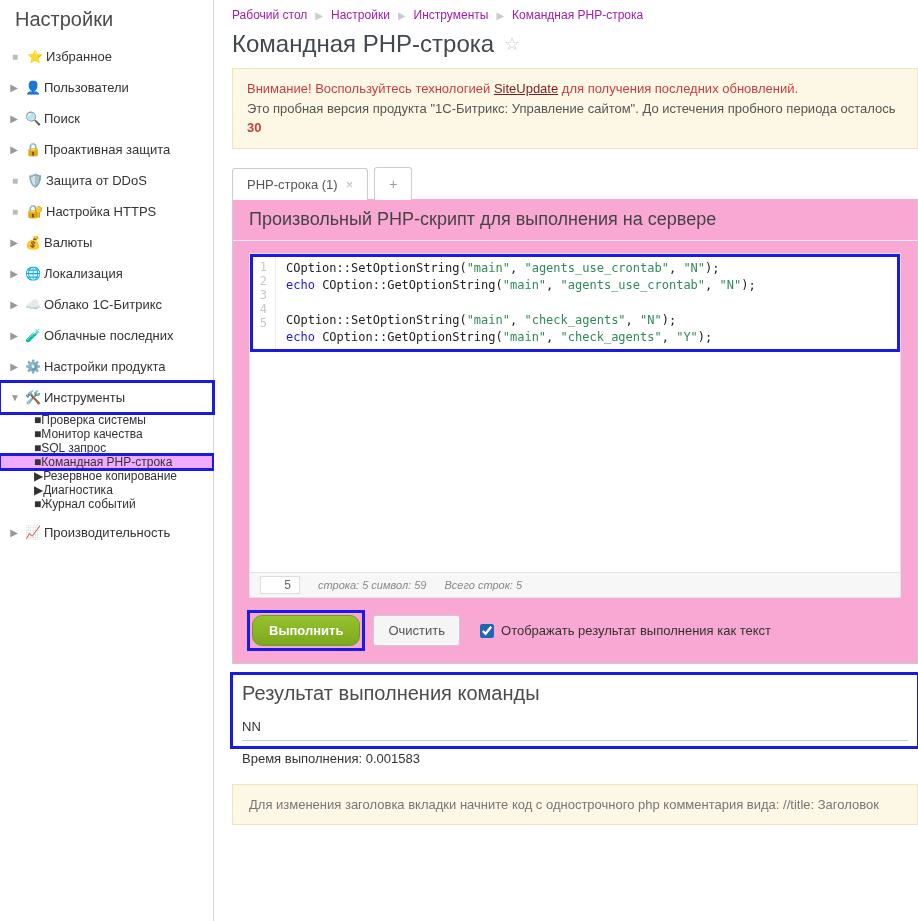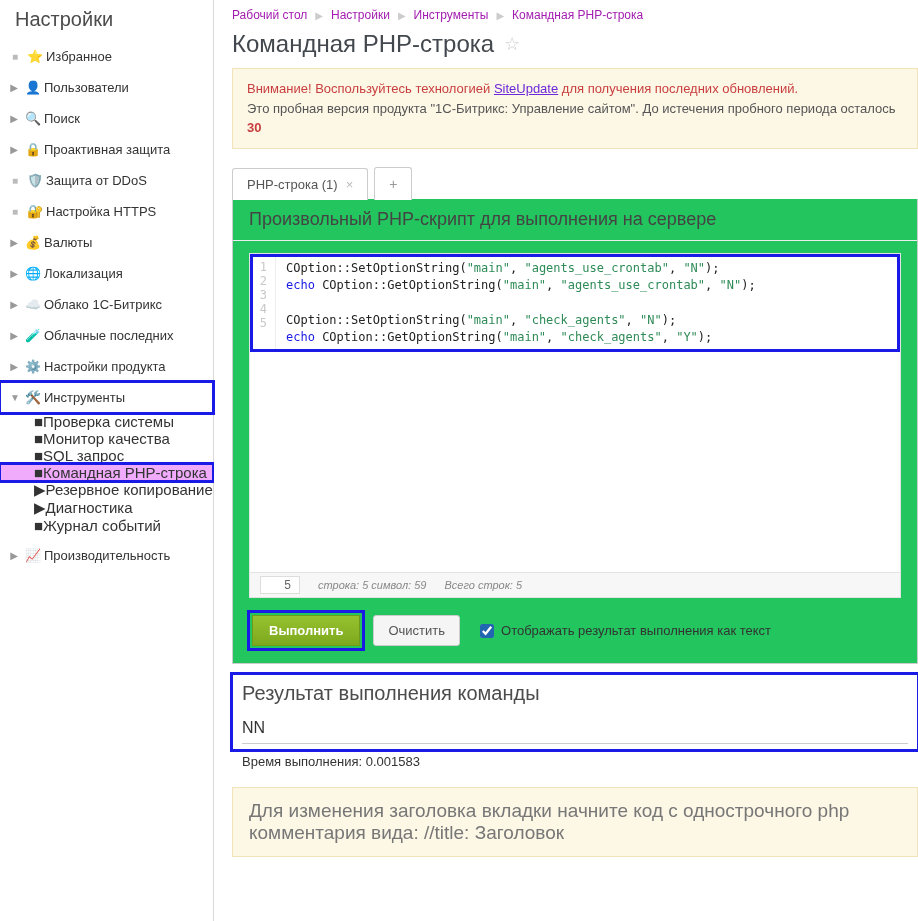--- a/index.html
+++ b/index.html
@@ -11,60 +11,60 @@
     width: 214px; flex: 0 0 214px; border-right: 1px solid #d9d9d9; background:#fff;
   }
   .sidebar h1 { margin:0; padding: 8px 15px 4px; font-size: 20px; font-weight: 400; color:#4c4c4c;}
   .menu { list-style:none; padding:0; margin: 6px 0 0;}
   .menu li { display:flex; align-items:center; padding: 8px 8px 8px 10px; color:#333; font-size:13px; cursor:pointer; position:relative;}
   .menu li .arrow { width:8px; text-align:center; color:#999; font-size:10px; margin-right:4px;}
   .menu li .dot { width:10px; text-align:center; color:#bbb; font-size:10px; margin-right:4px;}
   .menu li .ico { width:22px; display:inline-flex; justify-content:center;}
   .menu li .label { }
   .submenu { list-style:none; padding:0; margin:0;}
-  .submenu li { padding-left: 34px; font-size:15px;}
+  .submenu li { padding-left: 34px; font-size:12px;}
   .submenu li.active { background:#f0abfc;}
   .box-hl { outline: 3px solid #1a1ae6; outline-offset:-1px;}
   .main { flex:1; padding: 0 0 0 18px; background:#fff; overflow:hidden; }
   .crumbs { padding: 8px 0 4px; font-size:12px; color:#2067b0;}
   .crumbs span.sep { color:#ccc; margin: 0 8px; font-size:10px;}
   .crumbs a { color:#a21caf; text-decoration:none;}
   h2.page-title { margin: 4px 0 10px; font-size: 24px; font-weight:400; color:#42484d; display:flex; align-items:center;}
   .star { color:#ccc; margin-left:10px; font-size:18px;}
   .alert {
     background: #fdf7e6; border:1px solid #f0e4b8; padding: 10px 14px; color:#555; font-size:13px; line-height:1.5;
   }
   .alert .warn { color:#c83e3e;}
-  .alert a { color:#6d28d9; text-decoration:underline;}
+  .alert a { color:#7f1d1d; text-decoration:underline;}
   .tabs { margin-top: 18px; display:flex; align-items:flex-end;}
   .tab { border:1px solid #ccc; border-bottom:none; background:#fff; padding: 8px 14px; font-size:13px; color:#555; border-radius: 3px 3px 0 0; margin-right:6px; display:flex; align-items:center;}
   .tab .close { margin-left:8px; color:#bbb; font-size:13px;}
   .tab.add { padding: 8px 14px; color:#999; font-size:14px;}
-  .panel { border:1px solid #ccc; border-top:none; padding: 0; background:#22c55e; margin-top:-1px; }
+  .panel { border:1px solid #ccc; border-top:none; padding: 0; background:#f9a8d4; margin-top:-1px; }
   .panel-title { padding: 10px 16px; font-size: 18px; font-weight:400; color:#444; border-bottom:1px solid #eee;}
   .editor-wrap { border:1px solid #e3e3e3; margin: 12px 16px; background:#fff;}
   .code-row { display:flex;}
   .gutter { background:#fff; border-right:1px solid #eee; text-align:right; color:#c8c8c8; font-family: Menlo, Consolas, monospace; font-size:12px; padding: 6px 8px 6px 6px; user-select:none; min-width:26px;}
   .code { font-family: Menlo, Consolas, monospace; font-size:12px; padding: 6px 10px; white-space:pre; line-height:1.45; color:#222; flex:1;}
   .code .kw { color:#1a1ae6;}
   .code .str { color:#2e8b57;}
   .code-box { outline:3px solid #1a1ae6; outline-offset:-3px; }
   .editor-space { height: 220px; }
   .status { background:#f7f7f7; border-top:1px solid #e3e3e3; display:flex; align-items:center; font-size:11px; color:#888; padding:3px 10px;}
   .status .cur { background:#fff; border:1px solid #ddd; padding:1px 8px; margin-right:18px; color:#666; min-width:40px; text-align:right; font-size:12px;}
   .status span { margin-right:18px;font-style:italic;}
   .btns { margin: 14px 16px; display:flex; align-items:center; gap:10px;}
-  .btn-green { background: linear-gradient(#96c22f,#7da81e); border:1px solid #6f9a1a; color:#fff; font-weight:bold; font-size:13px; padding: 7px 16px; border-radius:0; cursor:pointer;}
+  .btn-green { background: linear-gradient(#96c22f,#7da81e); border:1px solid #6f9a1a; color:#fff; font-weight:bold; font-size:13px; padding: 7px 16px; border-radius:10px; cursor:pointer;}
   .btn-grey { background:#f5f5f5; border:1px solid #ccc; color:#555; font-size:13px; padding:7px 14px; border-radius:3px; cursor:pointer;}
   .chk { display:flex; align-items:center; gap:4px; font-size:13px; color:#333; margin-left:6px;}
   .result { margin: 6px 0 0; padding: 4px 10px 6px;}
   .result h3 { margin: 4px 0 14px; font-size:20px; font-weight:400; color:#4c4c4c;}
-  .result .out { border-bottom:1px solid #ccc; padding-bottom:6px; font-size:16px; color:#333;}
+  .result .out { border-bottom:1px solid #ccc; padding-bottom:6px; font-size:13px; color:#333;}
   .timing { padding: 4px 10px; font-size:13px; color:#333;}
-  .hint { margin: 14px 0 0; background:#fdf7e6; border:1px solid #f0e4b8; padding:12px 16px; color:#777; font-size:19px;}
+  .hint { margin: 14px 0 0; background:#fdf7e6; border:1px solid #f0e4b8; padding:12px 16px; color:#777; font-size:13px;}
   input[type=checkbox] { width:14px; height:14px; accent-color:#2067b0;}
 </style>
 </head>
 <body>
 
 <div class="sidebar">
   <h1>Настройки</h1>
   <ul class="menu" id="menu-top">
       <li>
         <span class="dot">■</span>

